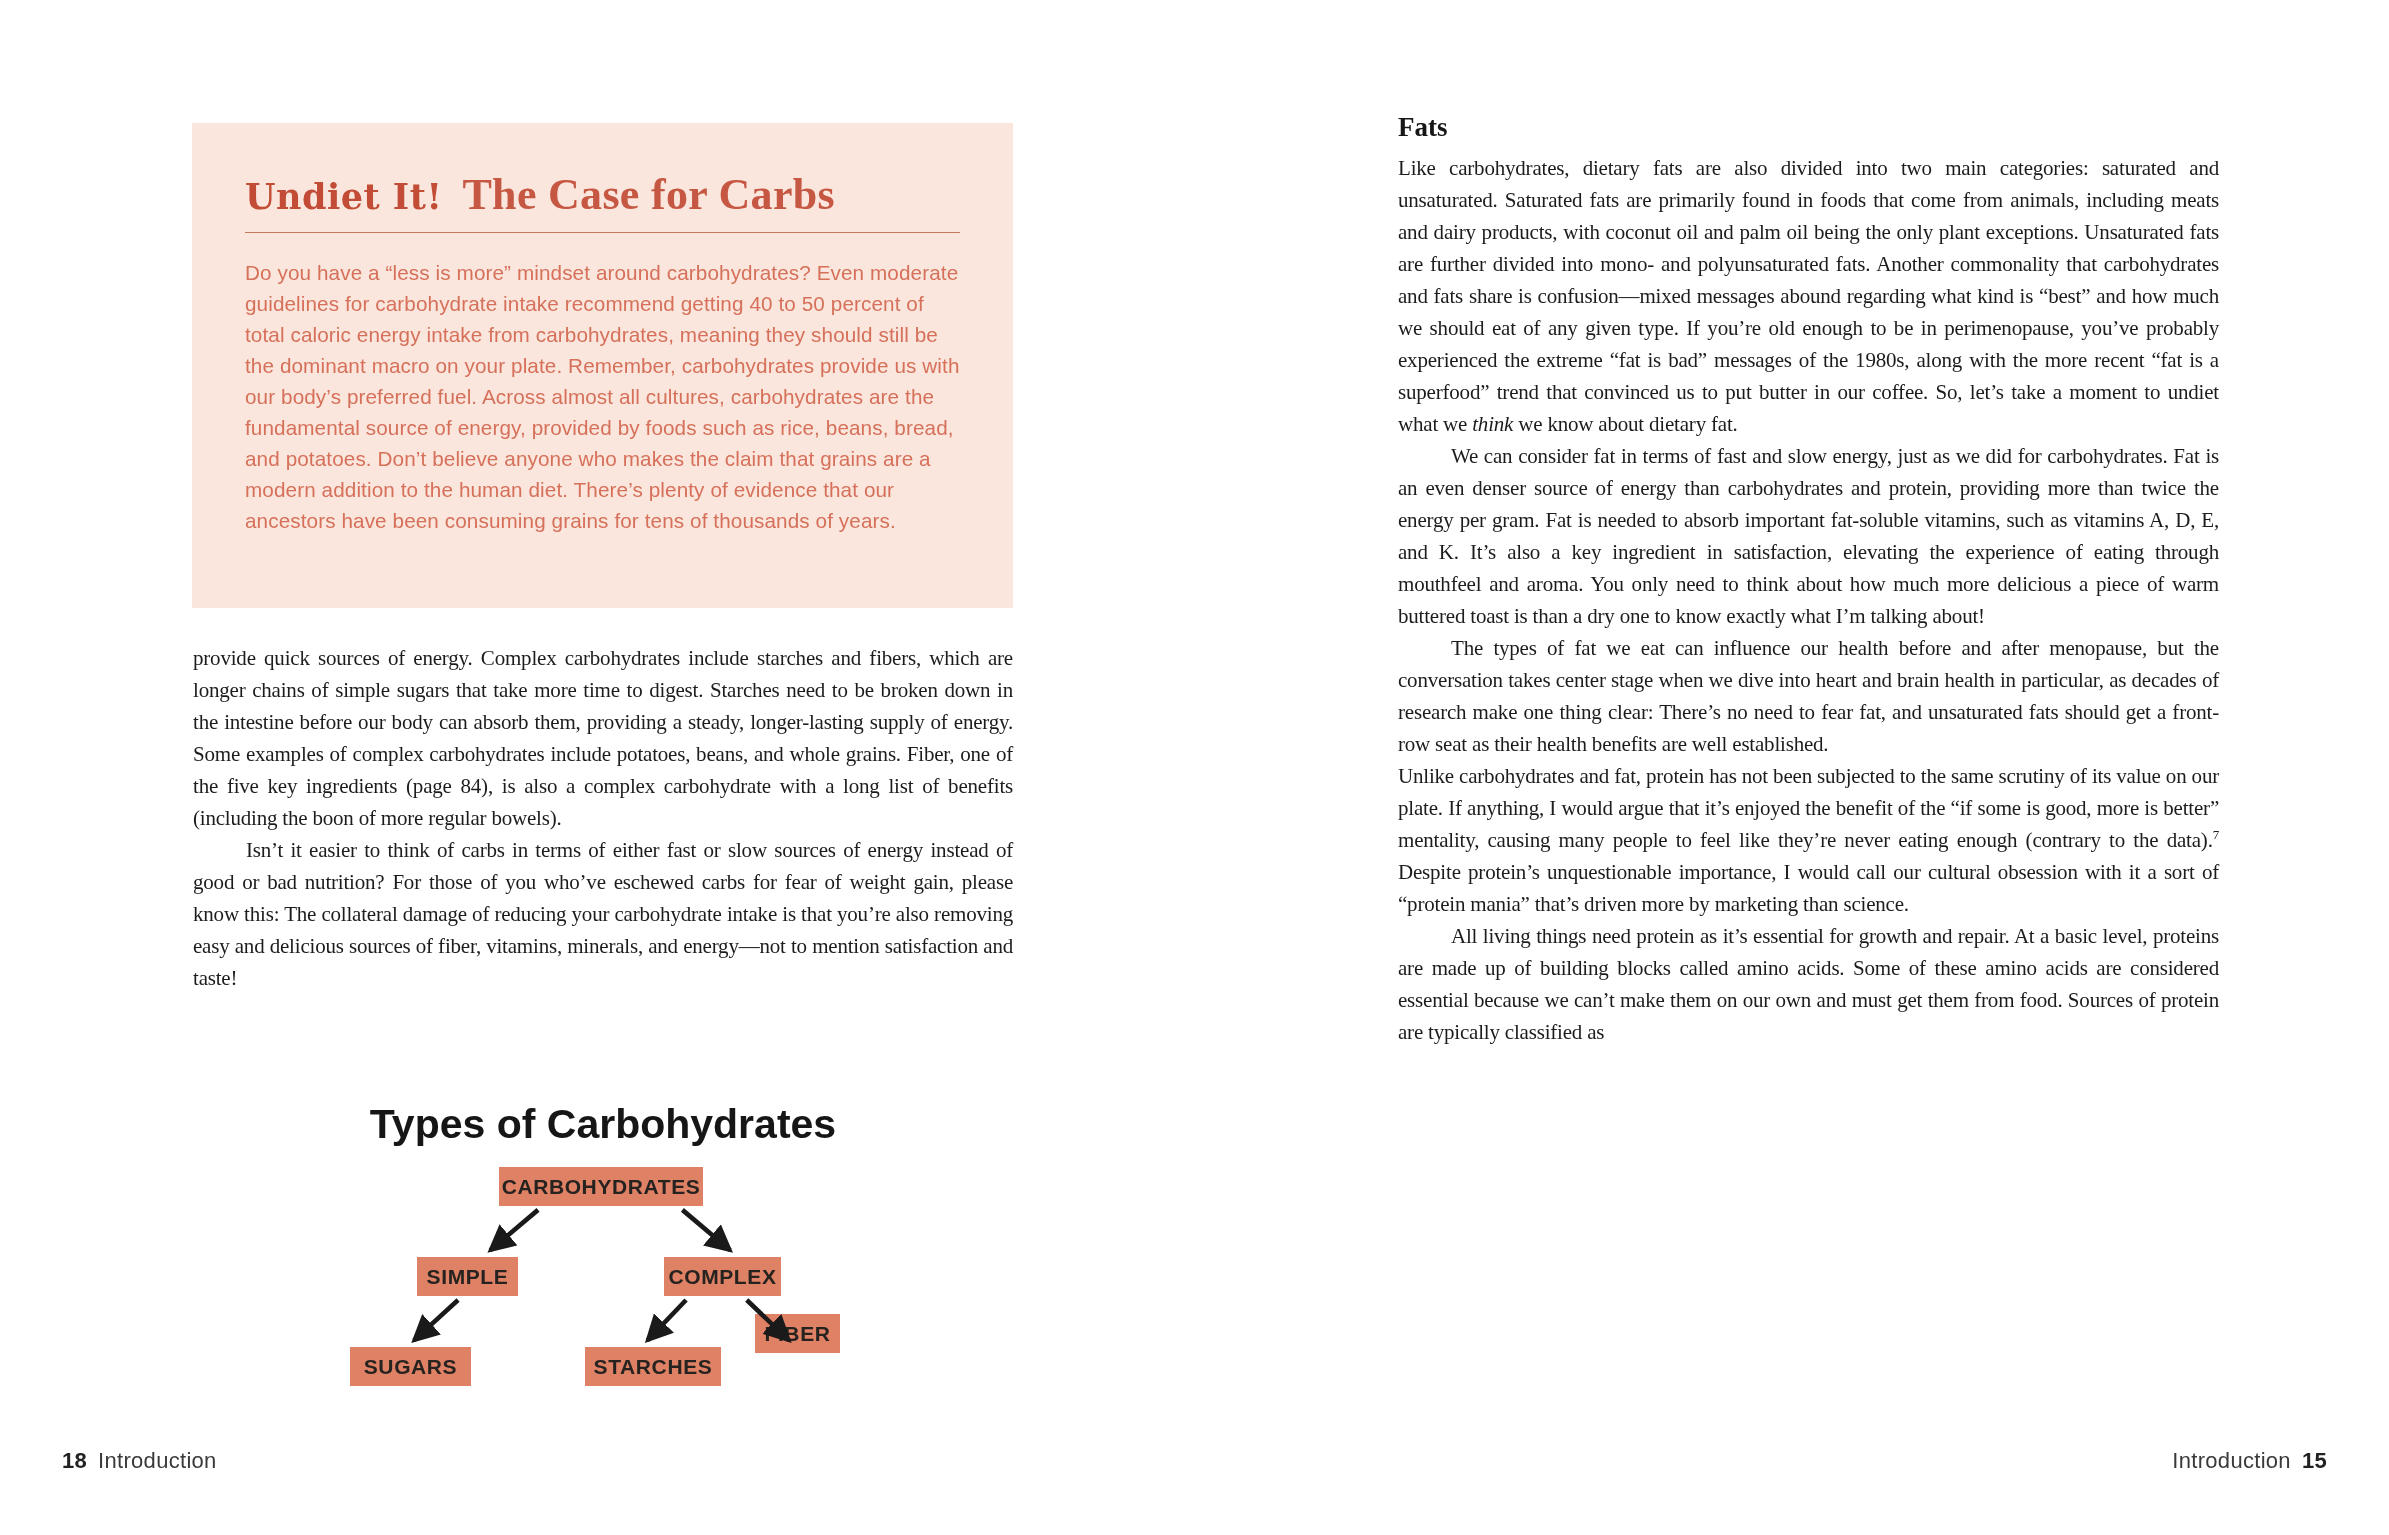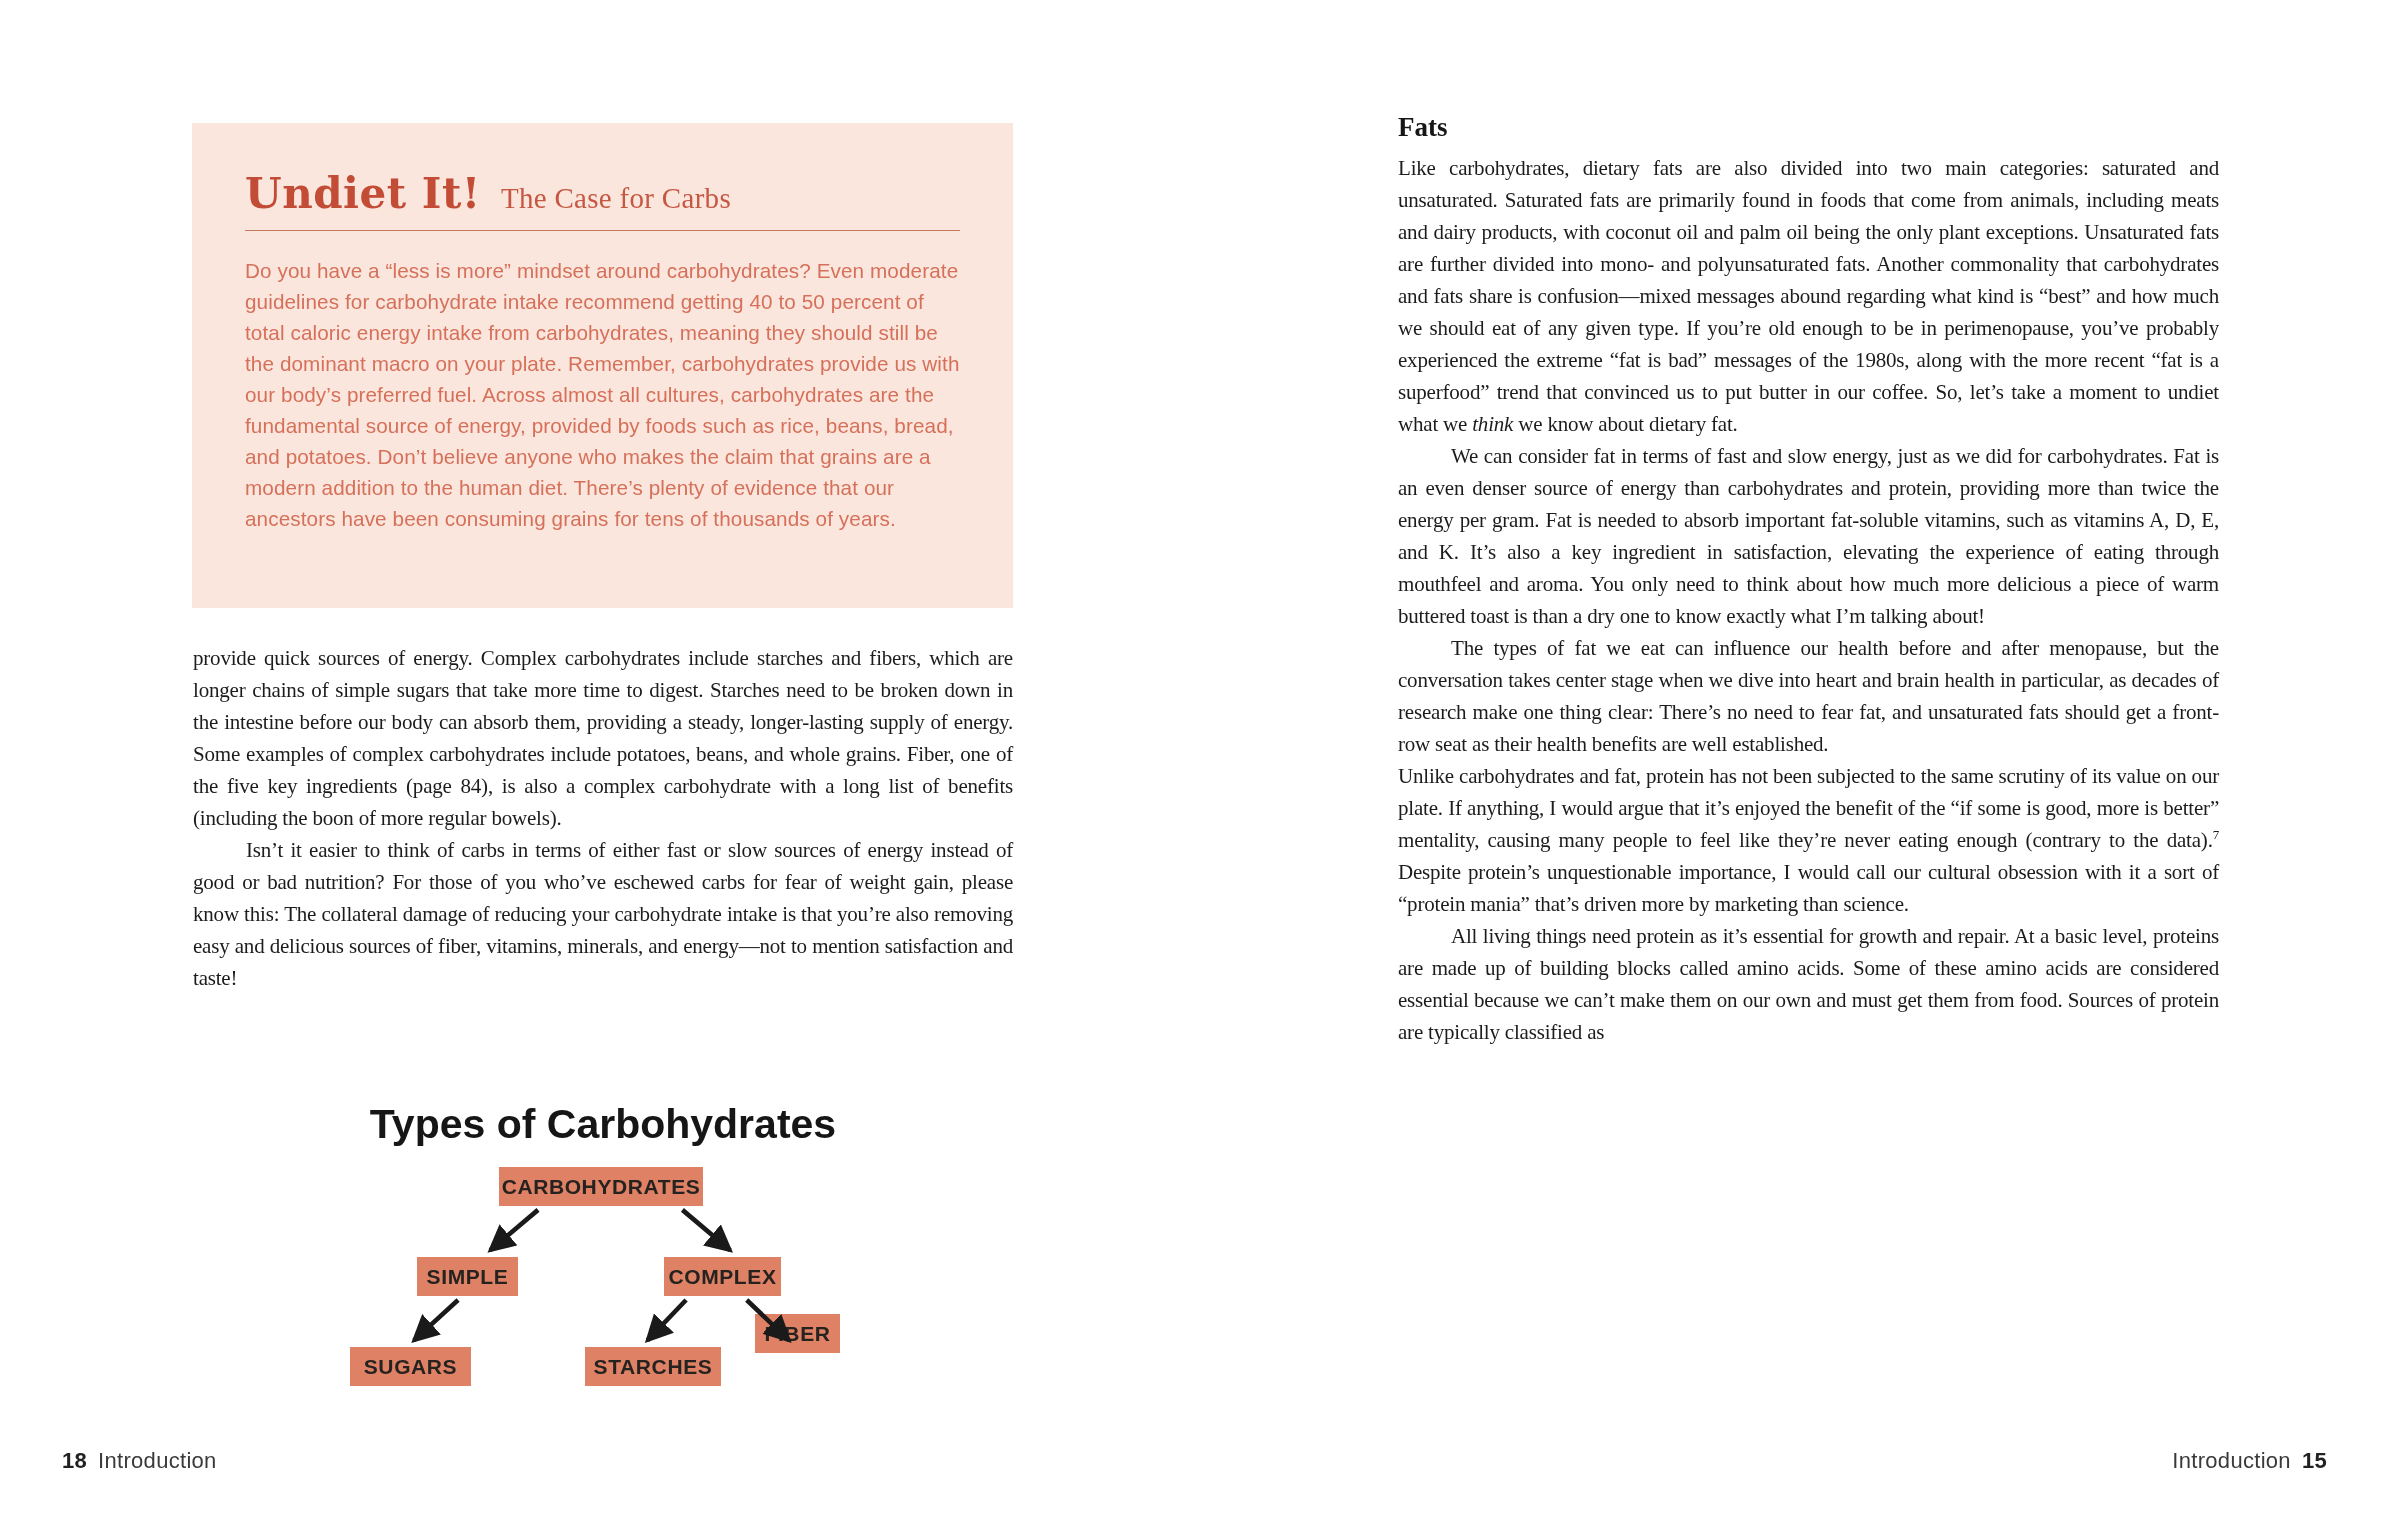--- a/index.html
+++ b/index.html
@@ -7,25 +7,25 @@
     position:relative;width:2389px;height:1536px;background:#ffffff;
     font-family:"Liberation Serif",serif;color:#1c1c1c;overflow:hidden;
   }
   
   .callout{
     position:absolute;left:192px;top:123px;width:821px;height:485px;
     box-sizing:border-box;padding:50px 53px 0 53px;background:#fae6dc;
   }
   .callout-heading{margin:0;line-height:1;white-space:nowrap;}
   .callout-title{
-    font-family:"DejaVu Serif",serif;font-weight:700;font-size:42px;color:#c24c35;
+    font-family:"DejaVu Serif",serif;font-weight:700;font-size:35px;color:#c24c35;
     letter-spacing:0.5px;
   }
   .callout-subtitle{
-    font-family:"Liberation Serif",serif;font-weight:400;font-size:29px;color:#c65843;
+    font-family:"Liberation Serif",serif;font-weight:700;font-size:44px;color:#c65843;
     margin-left:14.7px;letter-spacing:0.3px;
   }
   .callout-rule{
     border:none;border-top:1.8px solid #c47a60;margin:14.7px 0 0 0;
   }
   .callout-body{
     margin:24px 0 0 0;font-family:"Liberation Sans",sans-serif;
     font-size:20.7px;line-height:31px;color:#d6705a;letter-spacing:0.1px;
   }
   .left-body{

